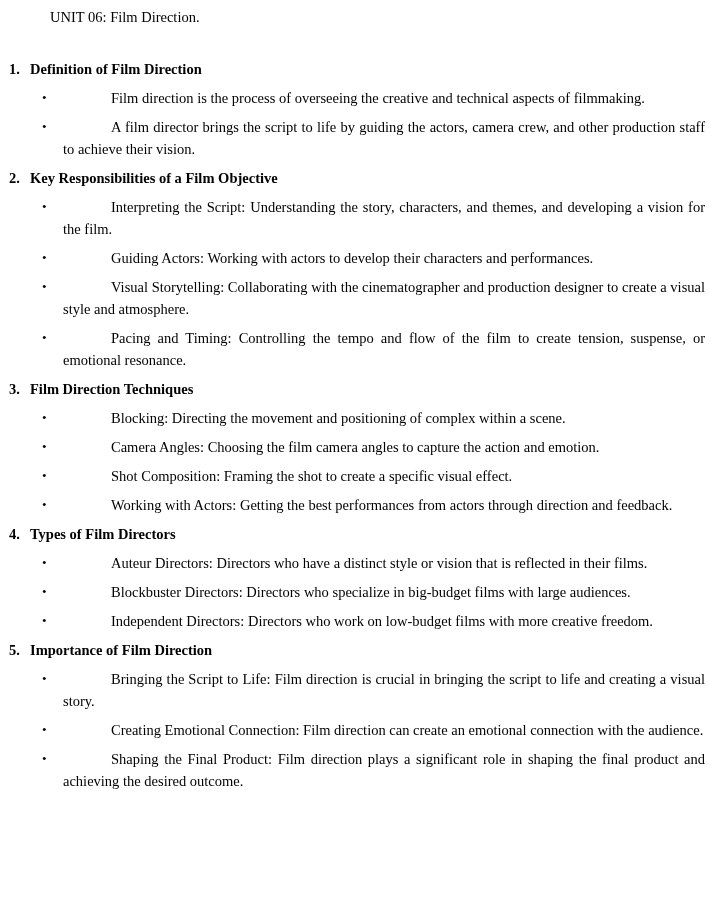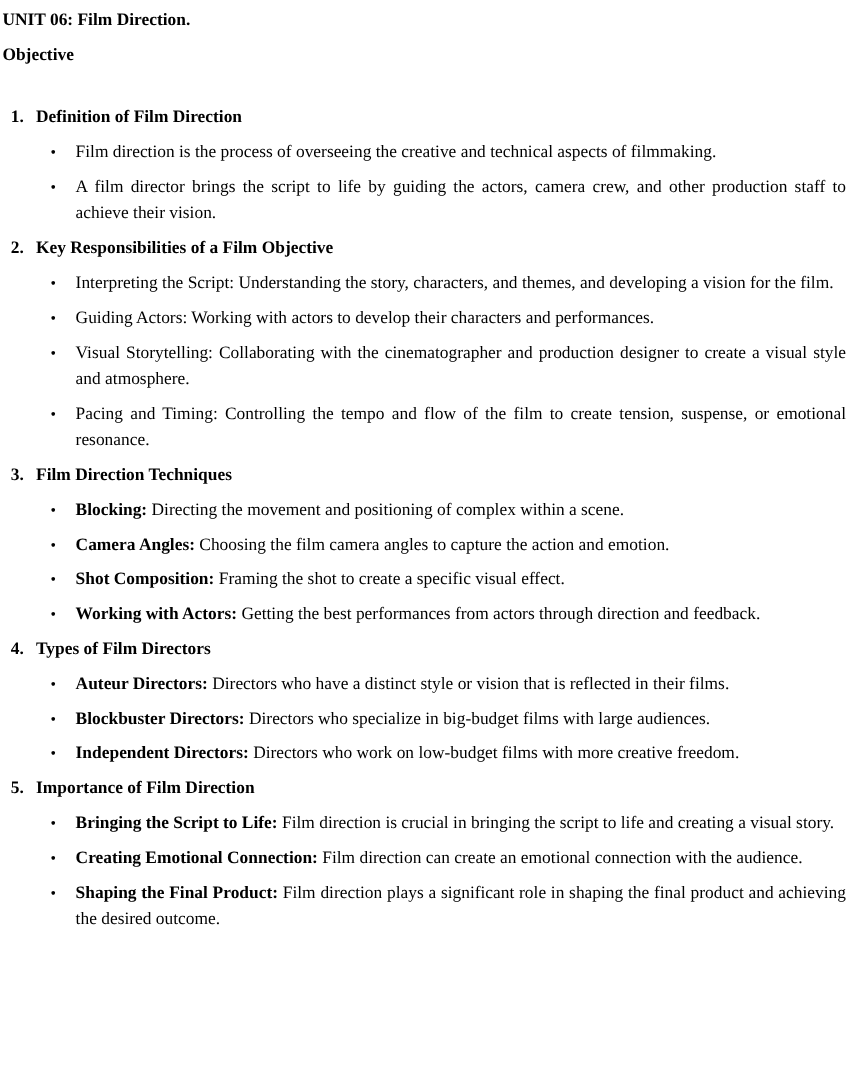--- a/index.html
+++ b/index.html
@@ -20,21 +20,21 @@
     box-sizing: border-box;
     width: 712px;
     min-height: 908px;
     padding: 6px 7px 6px 2px;
     background: #ffffff;
   }
   .para {
     margin: 0 0 7px 0;
     text-align: justify;
   }
-  .bold { font-weight: bold; }
+  .bold { font-weight: normal; margin-left: 48px; }
   .spacer { height: 23px; }
 
   .section-heading {
     display: flex;
     margin: 0 0 7px 0;
     font-weight: bold;
   }
   .sec-num {
     flex: 0 0 auto;
     box-sizing: border-box;
@@ -58,21 +58,20 @@
     flex: 1 1 auto;
     text-align: justify;
   }
 </style>
 </head>
 <body>
 
 <div class="page">
 
   <p class="para bold">UNIT 06: Film Direction.</p>
-  <p class="para bold">Objective</p>
 
   <div class="spacer"></div>
 
   <div class="section-heading">
     <span class="sec-num">1.</span>
     <span class="sec-title">Definition of Film Direction</span>
   </div>
   <div class="bullet-row">
     <span class="bullet-marker">•</span>
     <div class="bullet-body"><span class="bold"></span><span>Film direction is the process of overseeing the creative and technical aspects of filmmaking.</span></div>

